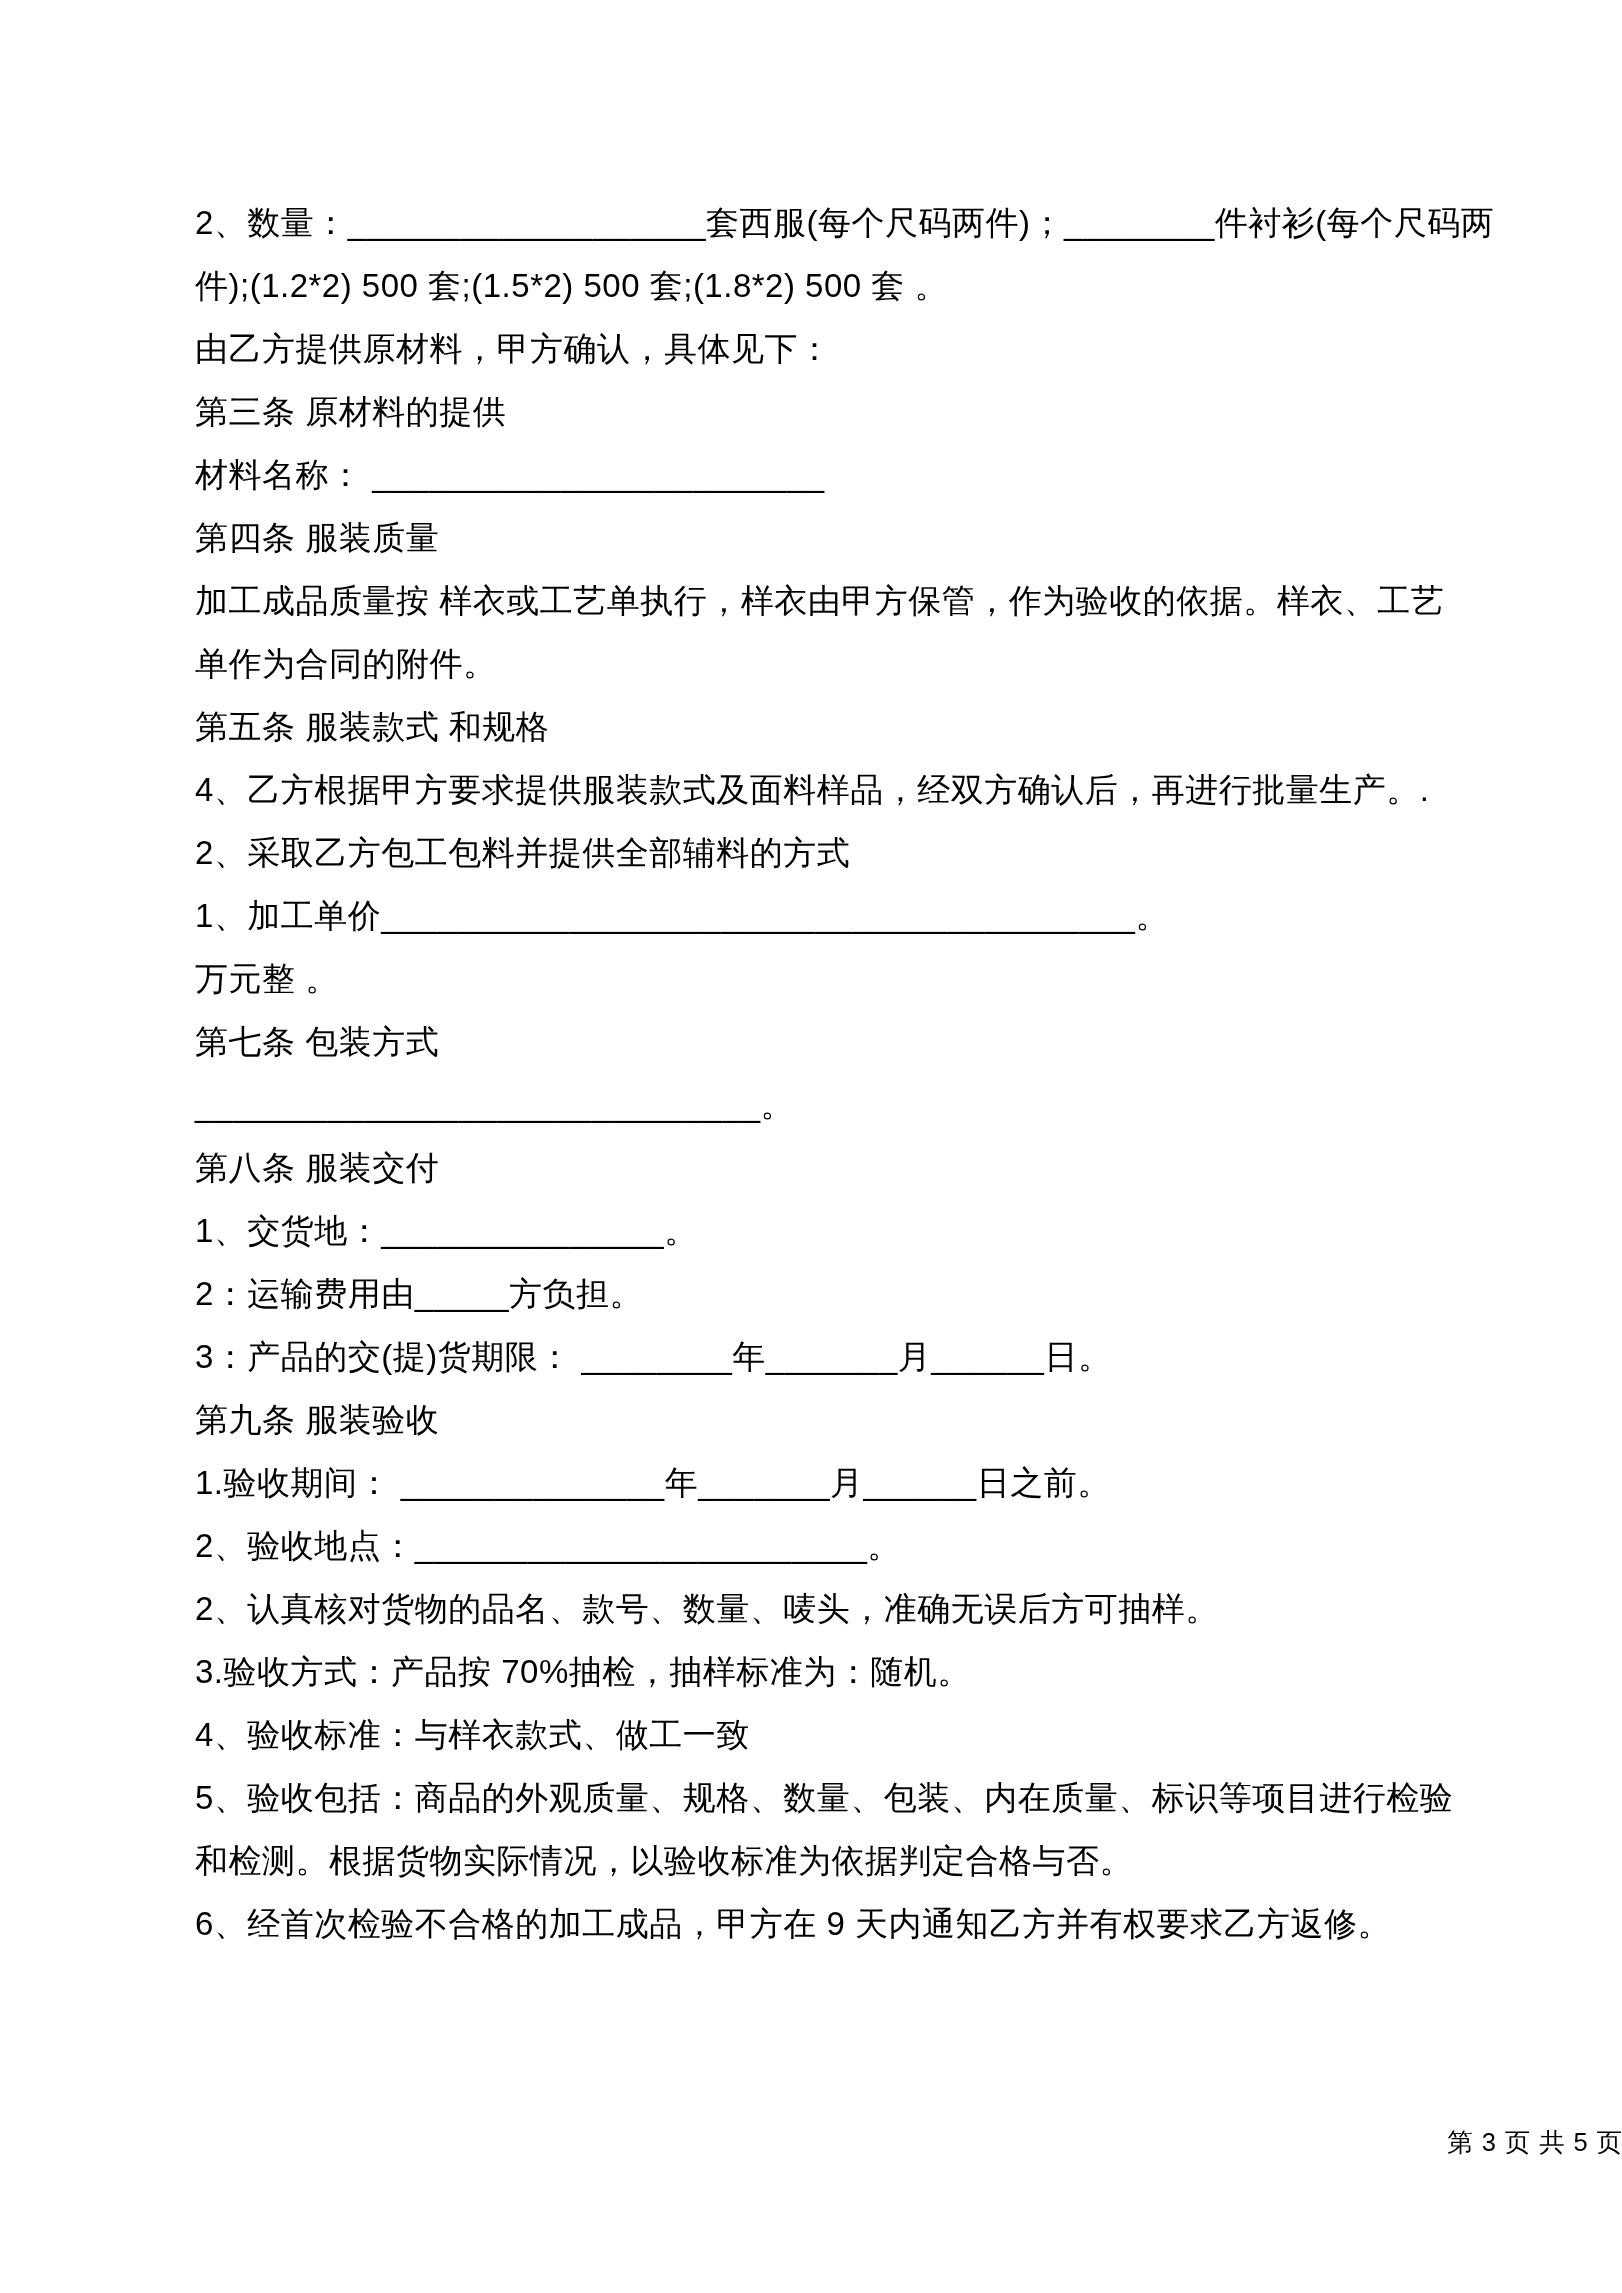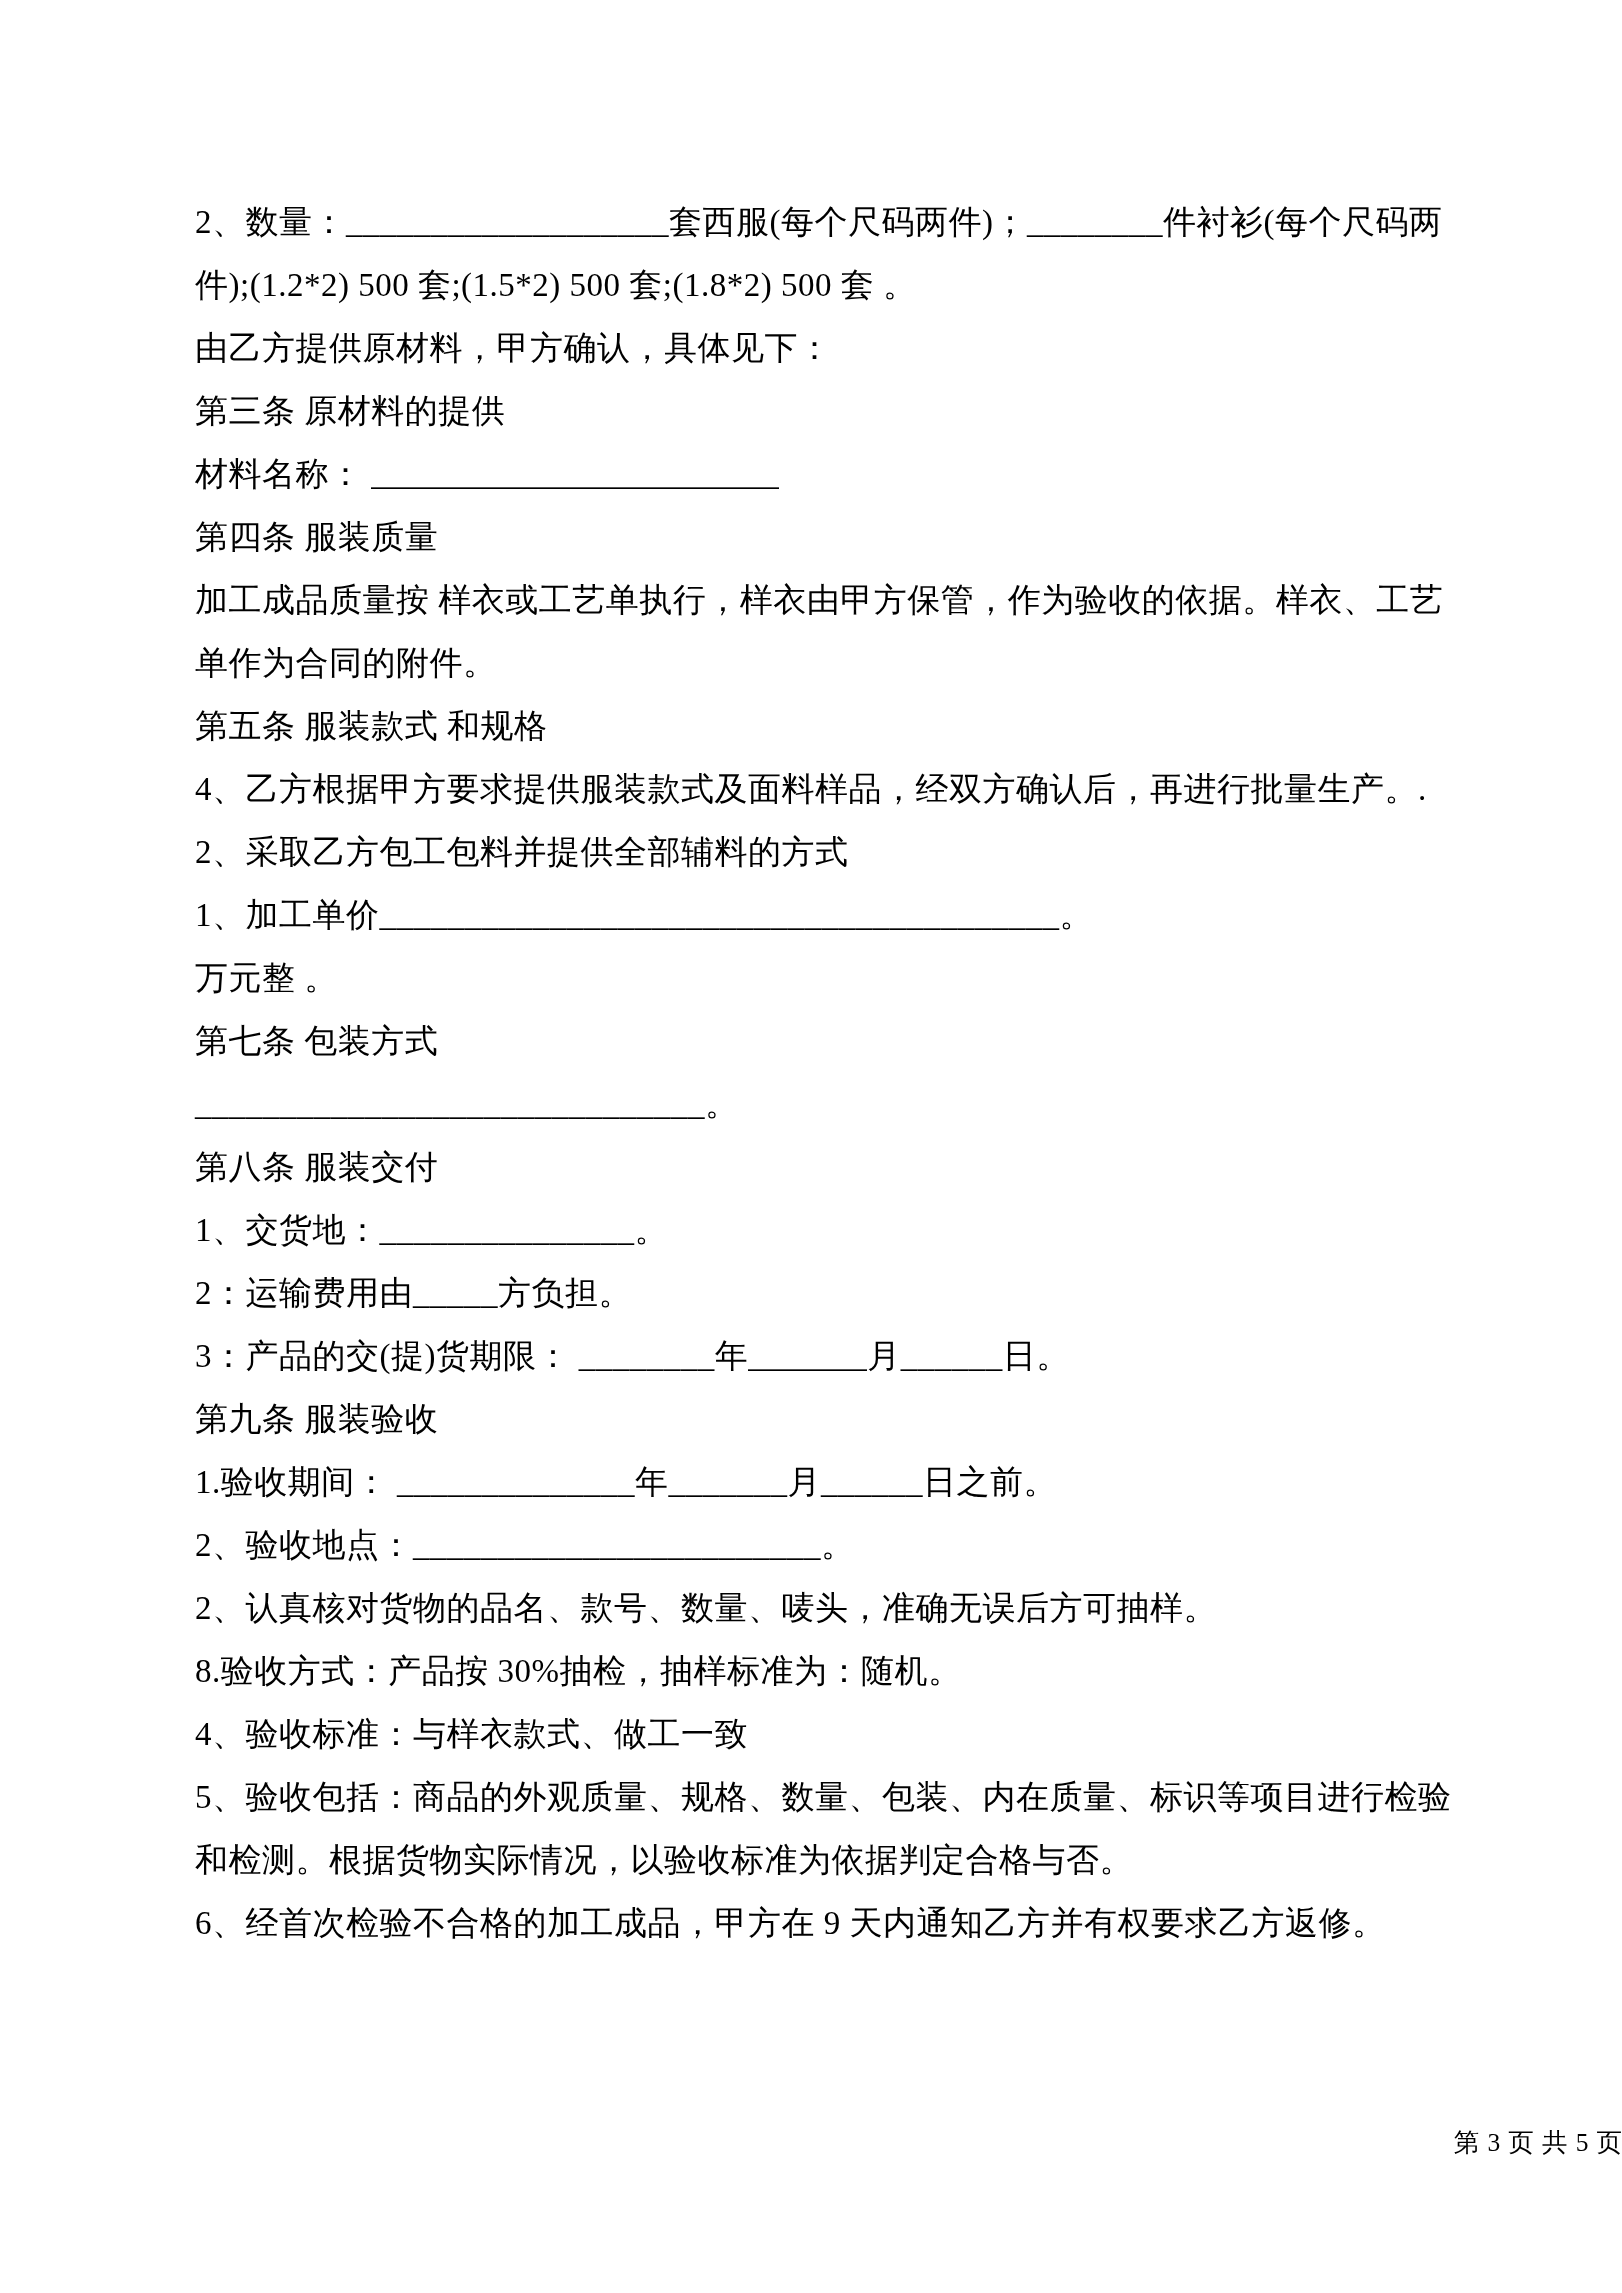--- a/index.html
+++ b/index.html
@@ -6,21 +6,21 @@
     margin: 0;
     padding: 0;
     background: #ffffff;
   }
   .page {
     position: relative;
     width: 1623px;
     height: 2294px;
     background: #ffffff;
     color: #000000;
-    font-family: Liberation Serif, serif;
+    font-family: Liberation Sans, sans-serif;
     overflow: hidden;
   }
   .body-text {
     position: absolute;
     left: 195px;
     top: 191px;
     width: 1241px;
   }
   .line {
     height: 63px;
@@ -62,21 +62,21 @@
       <div class="line">第七条 包装方式</div>
       <div class="line">______________________________。</div>
       <div class="line">第八条 服装交付</div>
       <div class="line">1、交货地：_______________。</div>
       <div class="line">2：运输费用由_____方负担。</div>
       <div class="line">3：产品的交(提)货期限： ________年_______月______日。</div>
       <div class="line">第九条 服装验收</div>
       <div class="line">1.验收期间： ______________年_______月______日之前。</div>
       <div class="line">2、验收地点：________________________。</div>
       <div class="line">2、认真核对货物的品名、款号、数量、唛头，准确无误后方可抽样。</div>
-      <div class="line">8.验收方式：产品按 30%抽检，抽样标准为：随机。</div>
+      <div class="line">3.验收方式：产品按 70%抽检，抽样标准为：随机。</div>
       <div class="line">4、验收标准：与样衣款式、做工一致</div>
       <div class="line">5、验收包括：商品的外观质量、规格、数量、包装、内在质量、标识等项目进行检验</div>
       <div class="line">和检测。根据货物实际情况，以验收标准为依据判定合格与否。</div>
       <div class="line">6、经首次检验不合格的加工成品，甲方在 9 天内通知乙方并有权要求乙方返修。</div>
     </div>
   <div class="page-footer">第 3 页 共 5 页</div>
 </div>
 
 
 </body></html>

